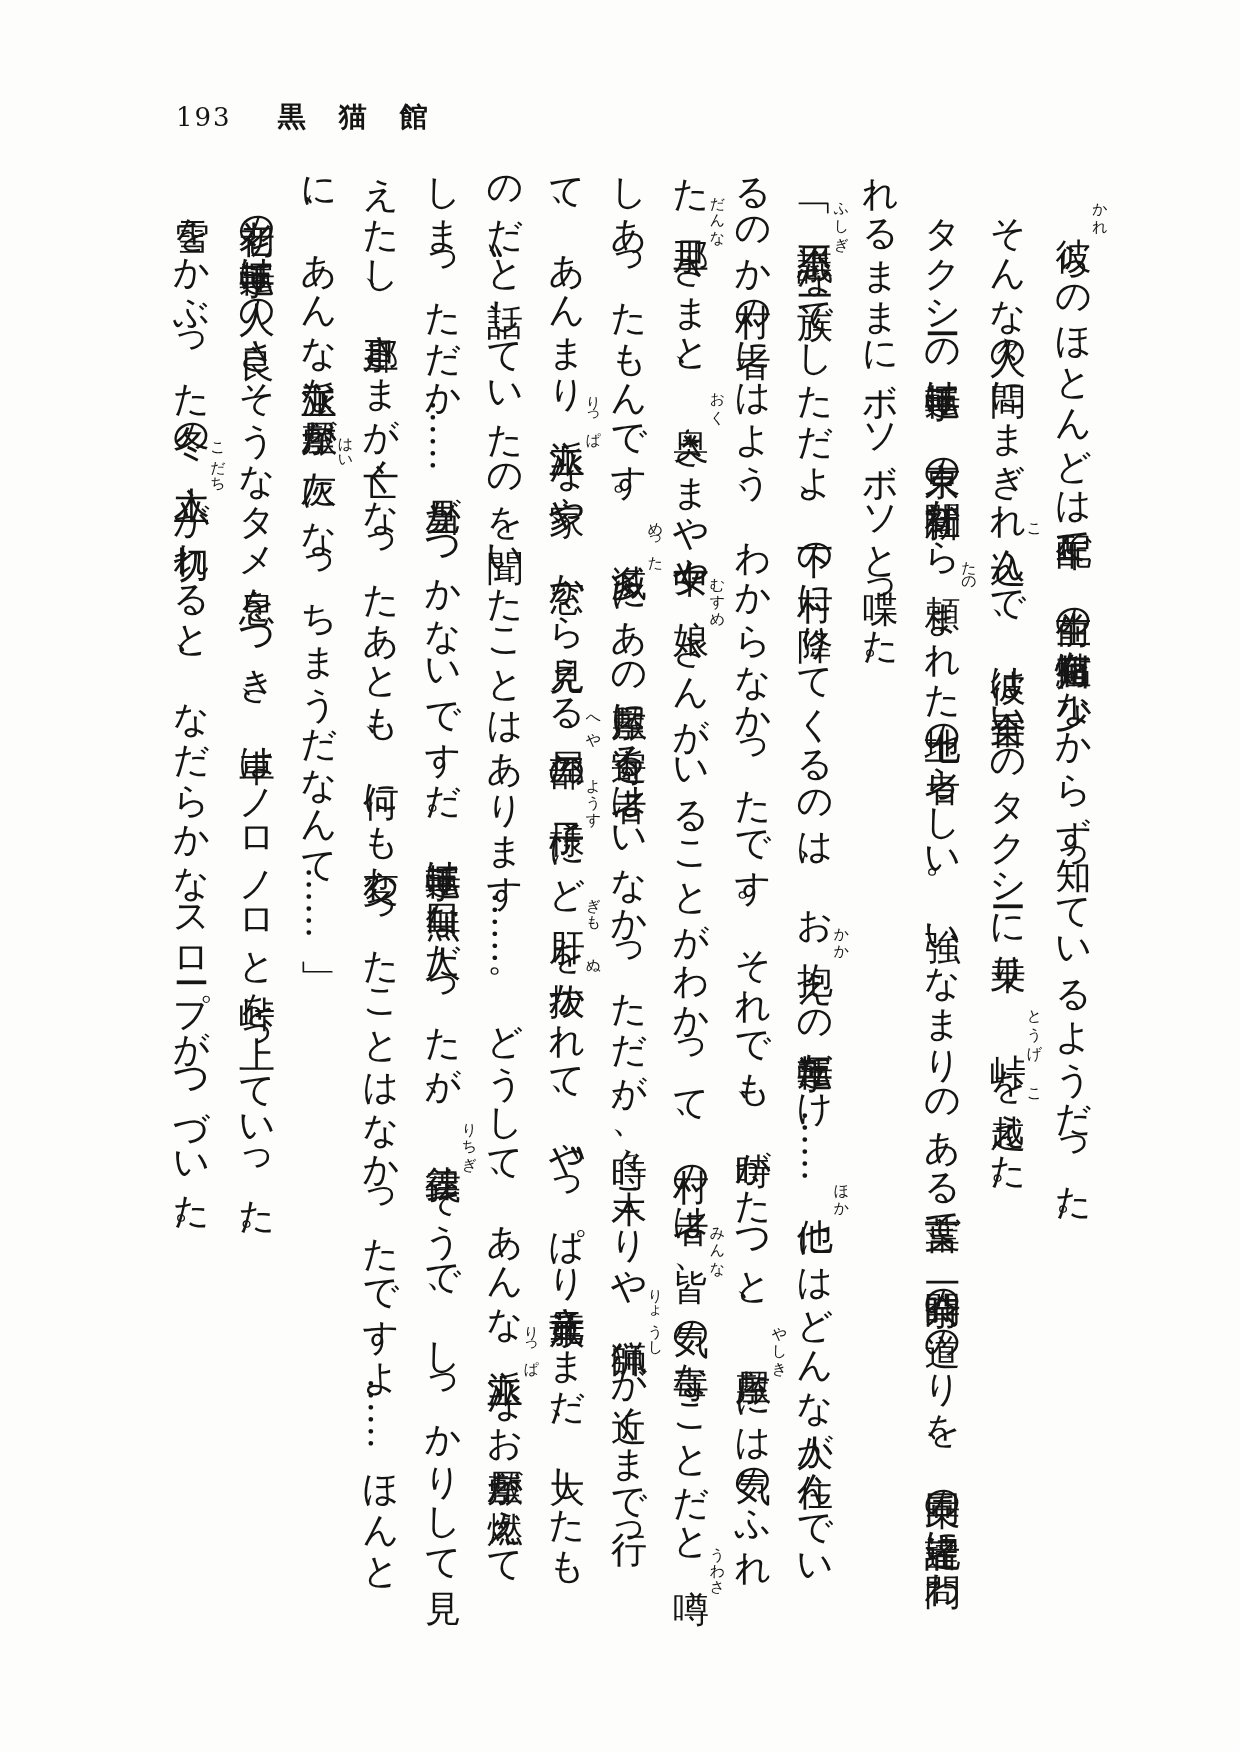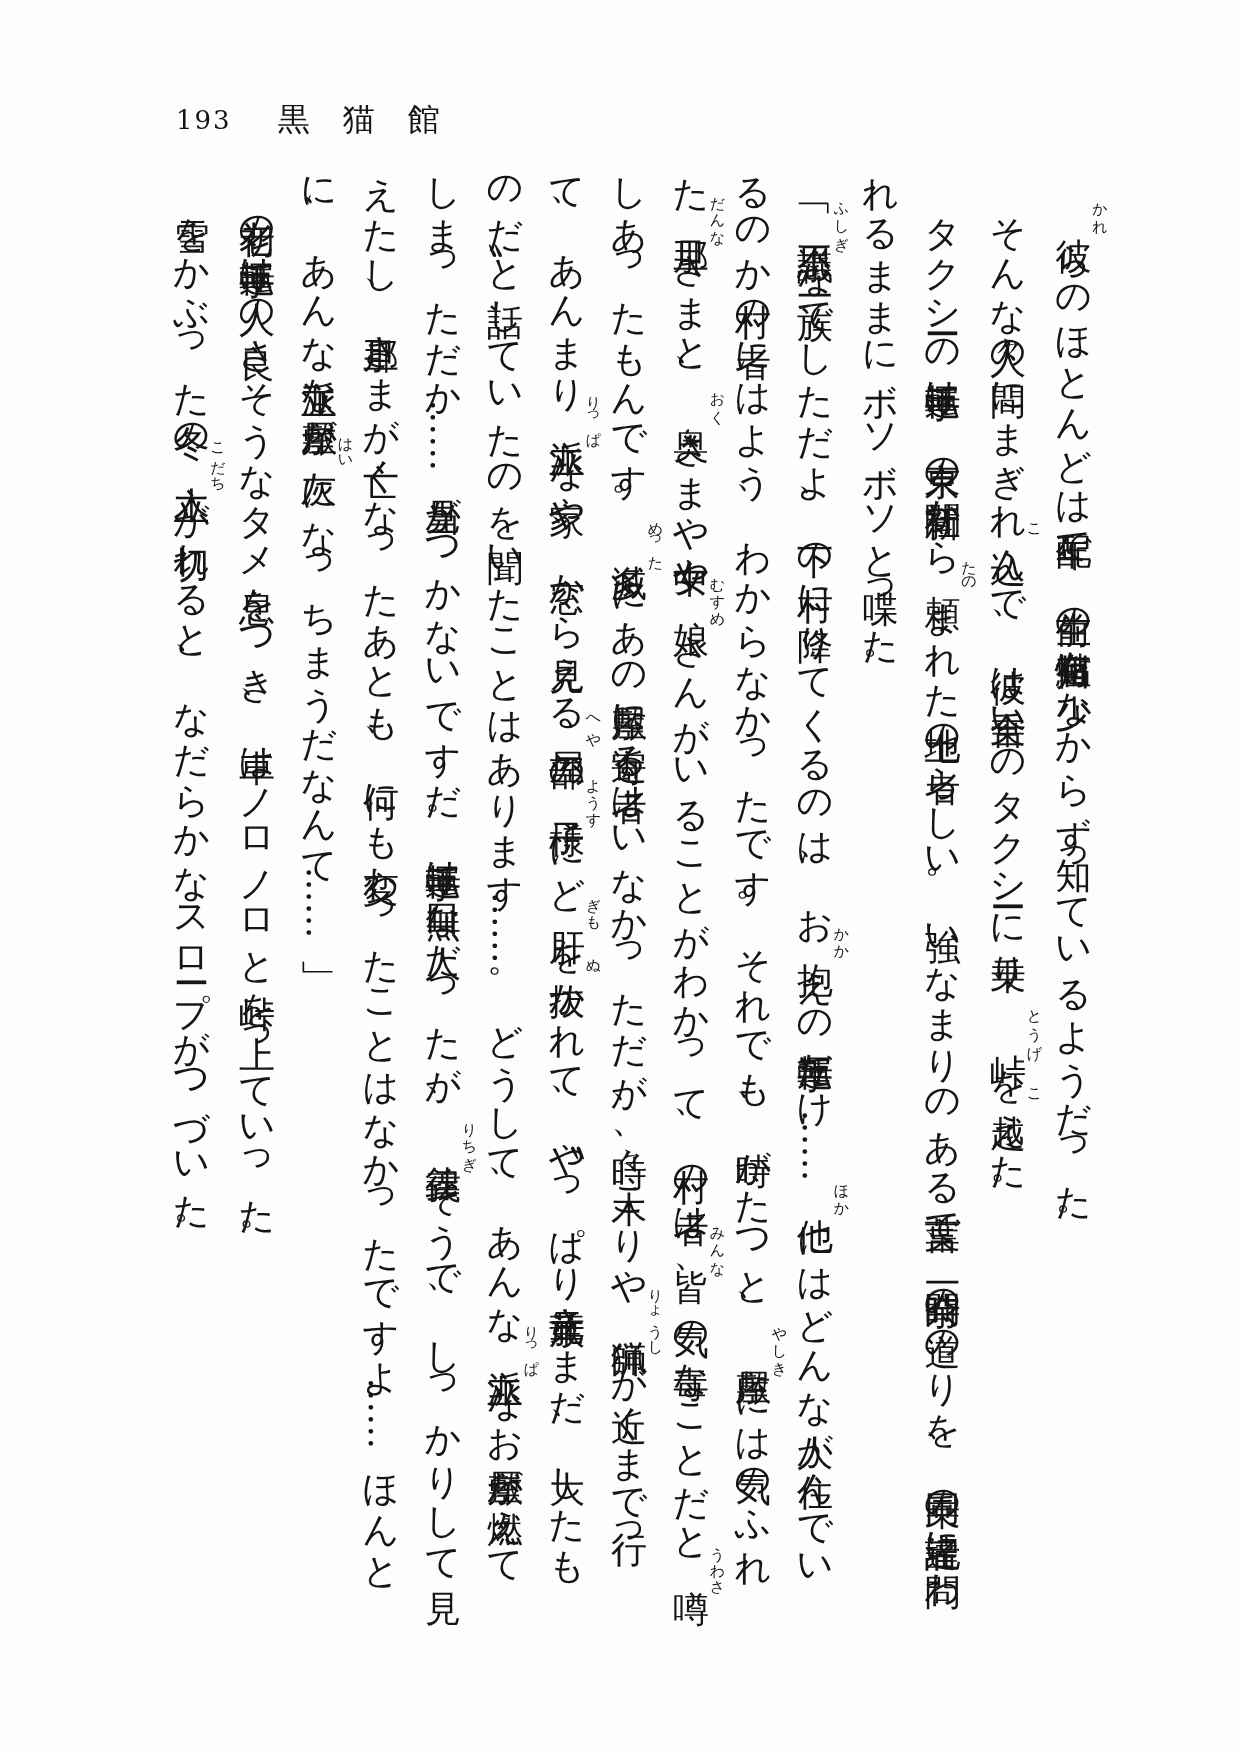--- a/index.html
+++ b/index.html
@@ -24,23 +24,23 @@
     align-items: center;
     white-space: nowrap;
     margin-top: 12px;
   }
   .pagenum {
     font-size: 26px;
     letter-spacing: 2px;
   }
   .booktitle {
     margin-left: 46px;
-    font-size: 32px;
+    font-size: 28px;
     letter-spacing: 33px;
-    font-weight: 400;
+    font-weight: 700;
   }
   .textblock {
     position: absolute;
     top: 152px;
     right: 132px;
     left: 112px;
     height: 1452px;
     writing-mode: vertical-rl;
     text-orientation: mixed;
     font-size: 36px;

